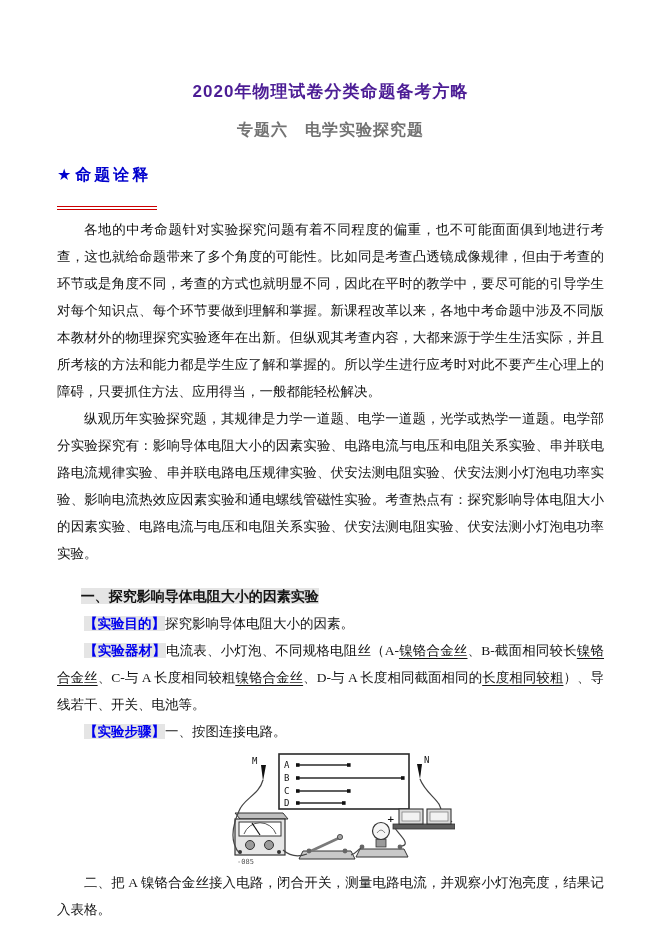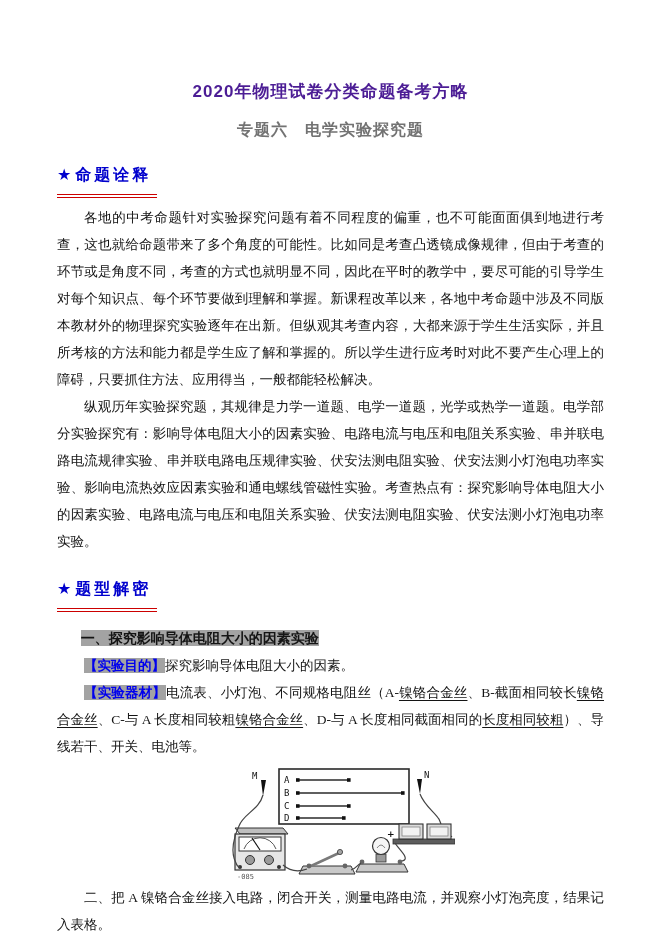--- a/index.html
+++ b/index.html
@@ -15,21 +15,21 @@
     font-family:"Liberation Sans","DejaVu Sans",sans-serif;
     font-size:17px; letter-spacing:1px;
   }
   .doc-subtitle {
     margin:17px 0 0 0; text-align:center; color:#737373; font-weight:bold;
     font-family:"Liberation Sans","DejaVu Sans",sans-serif;
     font-size:16px; letter-spacing:1px;
   }
 
   .cal-heading {
-    display:inline-block; margin:24px 0 0 0; padding:0 6px 8px 0;
+    display:inline-block; margin:24px 0 0 0; padding:0 6px 20px 0;
     color:#0000cd; font-weight:bold; font-size:16px; letter-spacing:3px;
     font-family:"Liberation Sans","DejaVu Sans",sans-serif;
     border-bottom:1px solid #cc0000; position:relative;
   }
   .cal-heading::after {
     content:""; position:absolute; left:0; right:0; bottom:-4px;
     height:1px; background:#cc0000;
   }
   .cal-heading .star { margin-right:4px; letter-spacing:0; }
 
@@ -41,21 +41,21 @@
 
   .sec-title {
     margin:16px 0 0 0; line-height:27px; text-indent:1.7em;
     font-weight:bold; font-size:14px;
     font-family:"Liberation Sans","DejaVu Sans",sans-serif;
   }
   .sub-title {
     margin:0; line-height:27px; text-indent:1.7em; font-weight:bold;
     font-family:"Liberation Sans","DejaVu Sans",sans-serif; font-size:13.5px;
   }
-  .hl { background:#a3a3a3; }
+  .hl { background:#e5e5e5; }
   .label {
     color:#0000ee; font-weight:bold;
     font-family:Liberation Sans, sans-serif;
   }
   .u { text-decoration:underline; text-underline-offset:3px;margin-top:48px; }
 
   .diagram-wrap { margin:6px 0 2px 170px; width:228px; }
   .diagram-wrap svg { display:block; }
   .ln { fill:none; stroke:#2a2a2a; stroke-width:1.6; }
   .wire { fill:none; stroke:#444; stroke-width:1.2; }
@@ -69,31 +69,29 @@
   <p class="doc-title">2020年物理试卷分类命题备考方略</p>
   <p class="doc-subtitle">专题六　电学实验探究题</p>
 
   <div>
     <span class="cal-heading"><span class="star">★</span><span>命题诠释</span></span>
   </div>
 
   <p class="body-par">各地的中考命题针对实验探究问题有着不同程度的偏重，也不可能面面俱到地进行考查，这也就给命题带来了多个角度的可能性。比如同是考查凸透镜成像规律，但由于考查的环节或是角度不同，考查的方式也就明显不同，因此在平时的教学中，要尽可能的引导学生对每个知识点、每个环节要做到理解和掌握。新课程改革以来，各地中考命题中涉及不同版本教材外的物理探究实验逐年在出新。但纵观其考查内容，大都来源于学生生活实际，并且所考核的方法和能力都是学生应了解和掌握的。所以学生进行应考时对此不要产生心理上的障碍，只要抓住方法、应用得当，一般都能轻松解决。</p>
   <p class="body-par no-gap">纵观历年实验探究题，其规律是力学一道题、电学一道题，光学或热学一道题。电学部分实验探究有：影响导体电阻大小的因素实验、电路电流与电压和电阻关系实验、串并联电路电流规律实验、串并联电路电压规律实验、伏安法测电阻实验、伏安法测小灯泡电功率实验、影响电流热效应因素实验和通电螺线管磁性实验。考查热点有：探究影响导体电阻大小的因素实验、电路电流与电压和电阻关系实验、伏安法测电阻实验、伏安法测小灯泡电功率实验。</p>
 
-  <div>
-    <span class="cal-heading"><span class="star">★</span><span>题型解密</span></span>
-  </div>
 
   <p class="sec-title"><span class="hl">一、探究影响导体电阻大小的因素实验</span></p>
 
 
   <p class="body-par no-gap"><span class="label hl">【实验目的】</span><span>探究影响导体电阻大小的因素。</span></p>
 
   <p class="body-par no-gap"><span class="label hl">【实验器材】</span><span>电流表、小灯泡、不同规格电阻丝（A-</span><span class="u">镍铬合金丝</span><span>、B-截面相同较长</span><span class="u">镍铬合金丝</span><span>、C-与 A 长度相同较粗</span><span class="u">镍铬合金丝</span><span>、D-与 A 长度相同截面相同的</span><span class="u">长度相同较粗</span><span>）、导线若干、开关、电池等。</span></p>
 
+  <p class="body-par no-gap"><span class="label hl">【实验步骤】</span><span>一、按图连接电路。</span></p>
 
   <div class="diagram-wrap">
     <svg width="228" height="116" viewBox="0 0 228 116" xmlns="http://www.w3.org/2000/svg">
 
       <g>
         <rect class="ln" x="52" y="3" width="130" height="55" fill="#ffffff"></rect>
         <text class="svg-txt" x="57" y="17">A</text>
         <line class="ln" x1="70" y1="14" x2="122" y2="14" stroke-width="1.3"></line>
         <rect x="69" y="12.2" width="3.6" height="3.6" fill="#111"></rect>
         <rect x="120" y="12.2" width="3.6" height="3.6" fill="#111"></rect>

